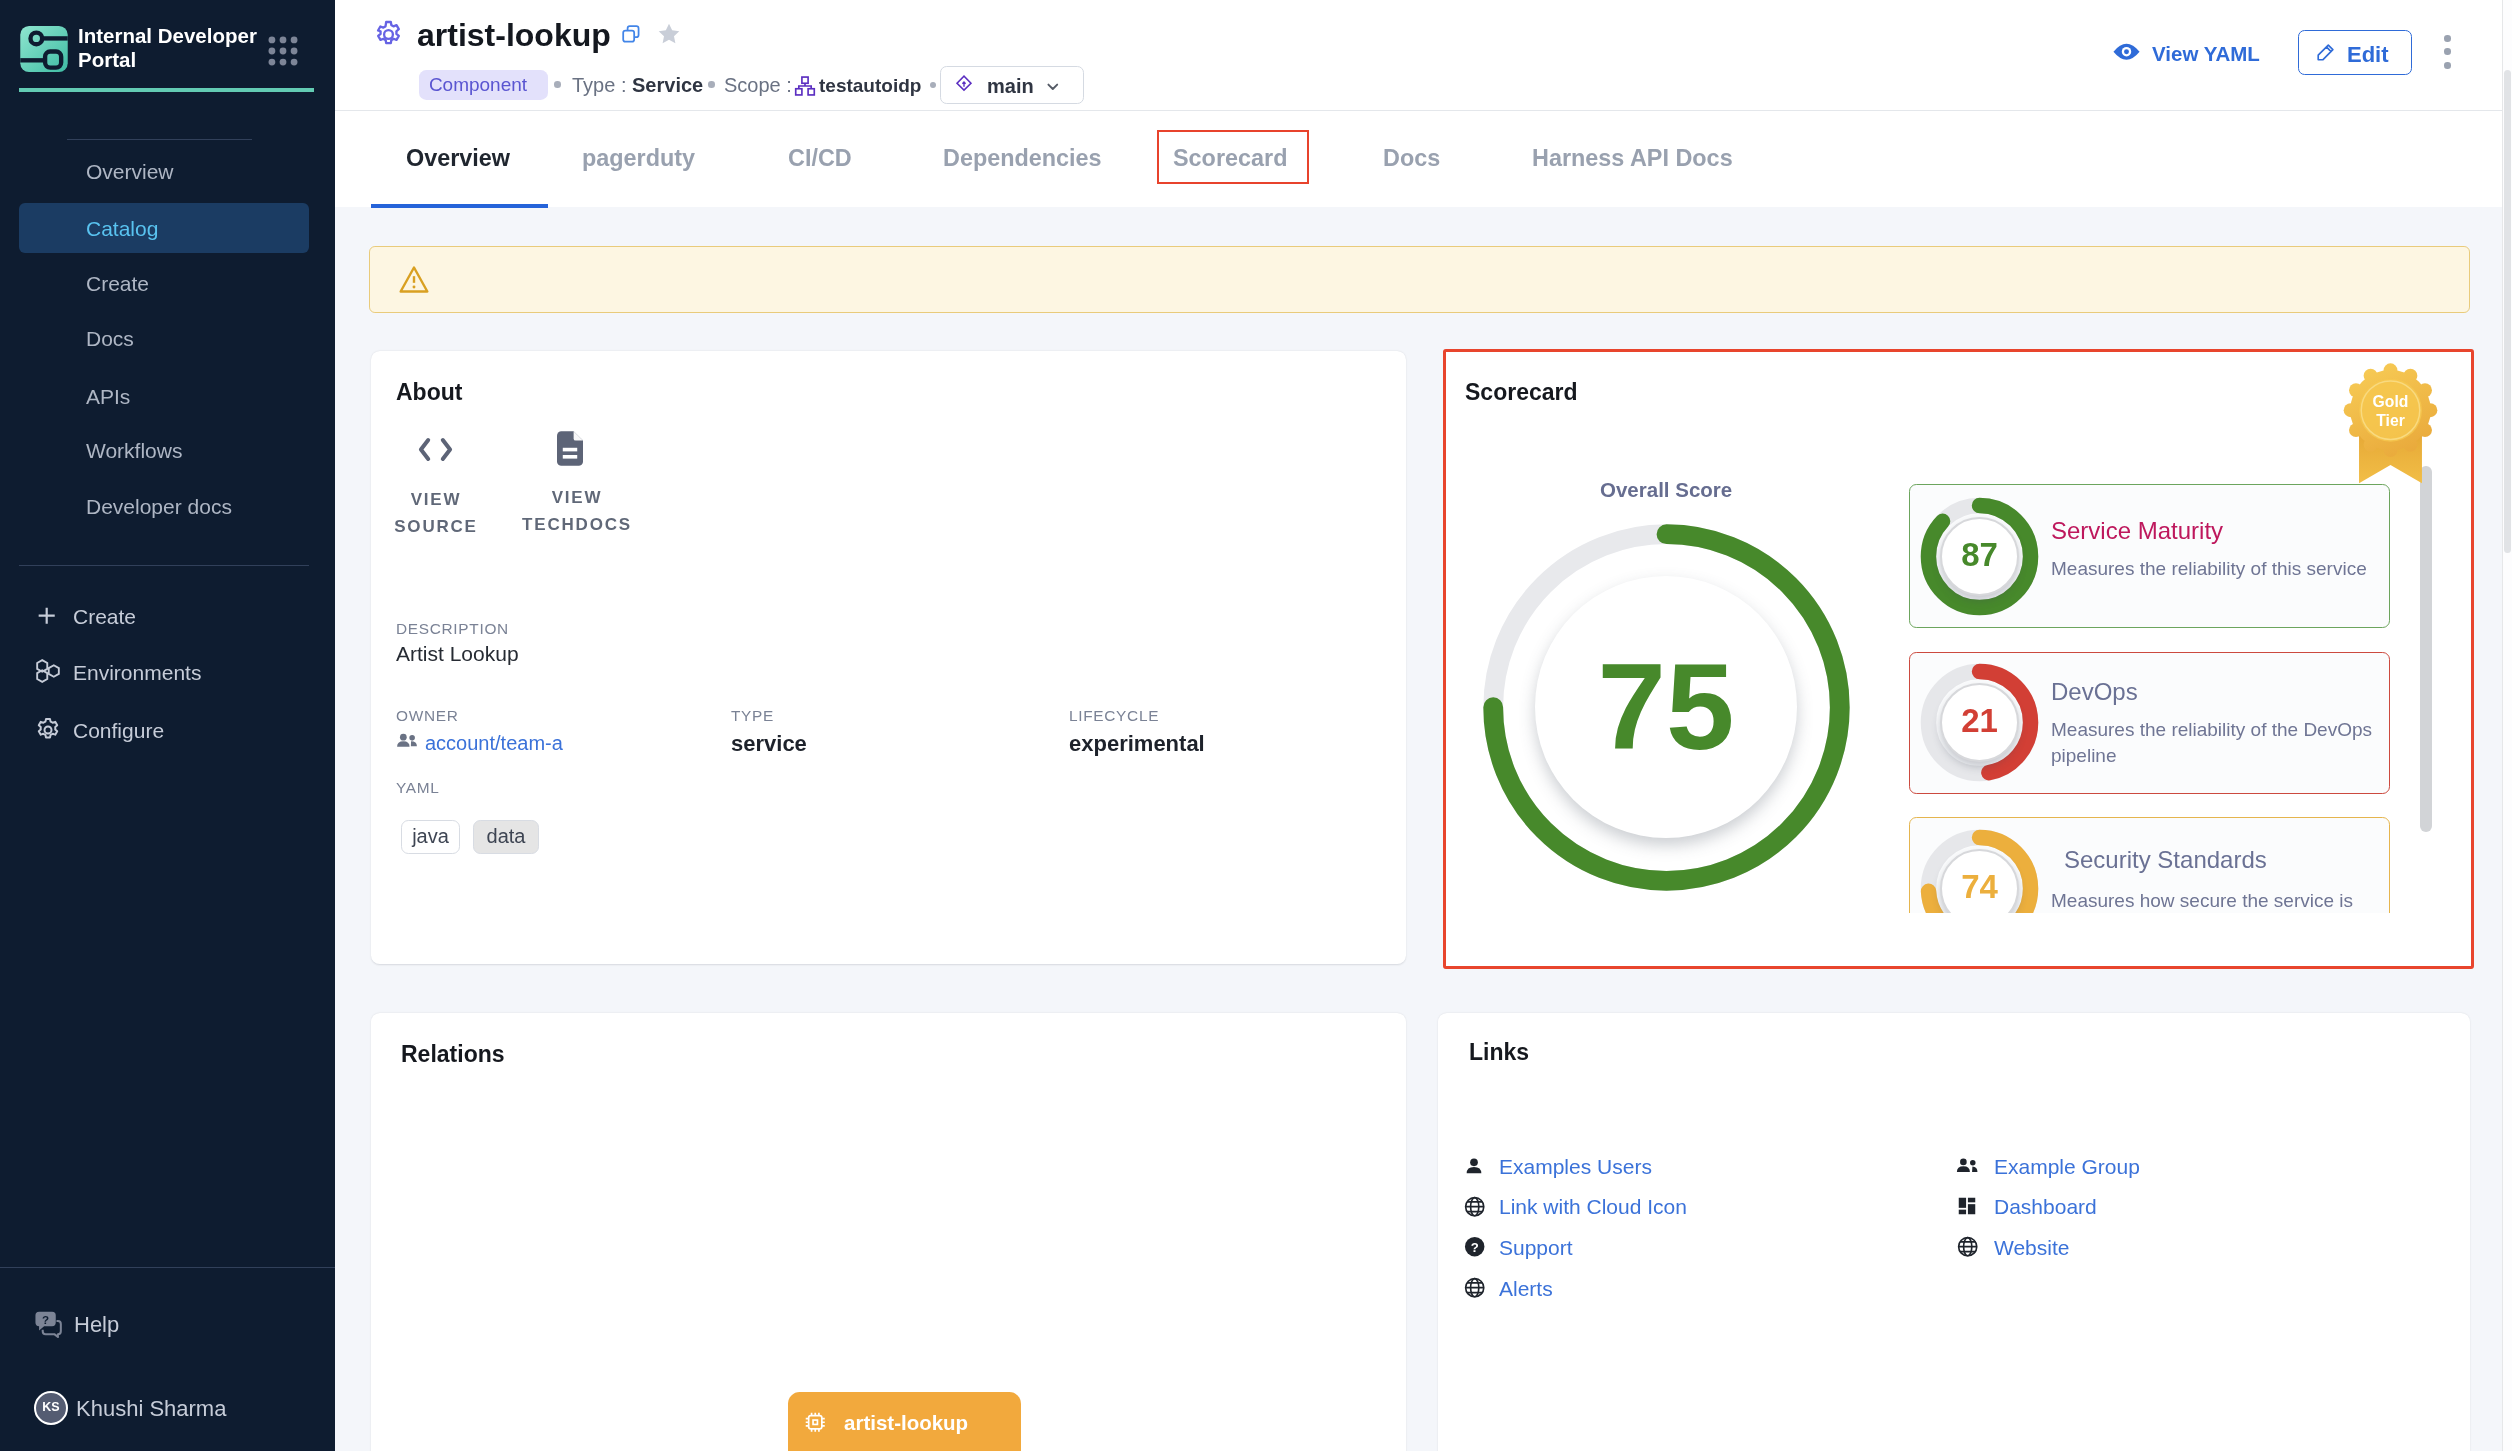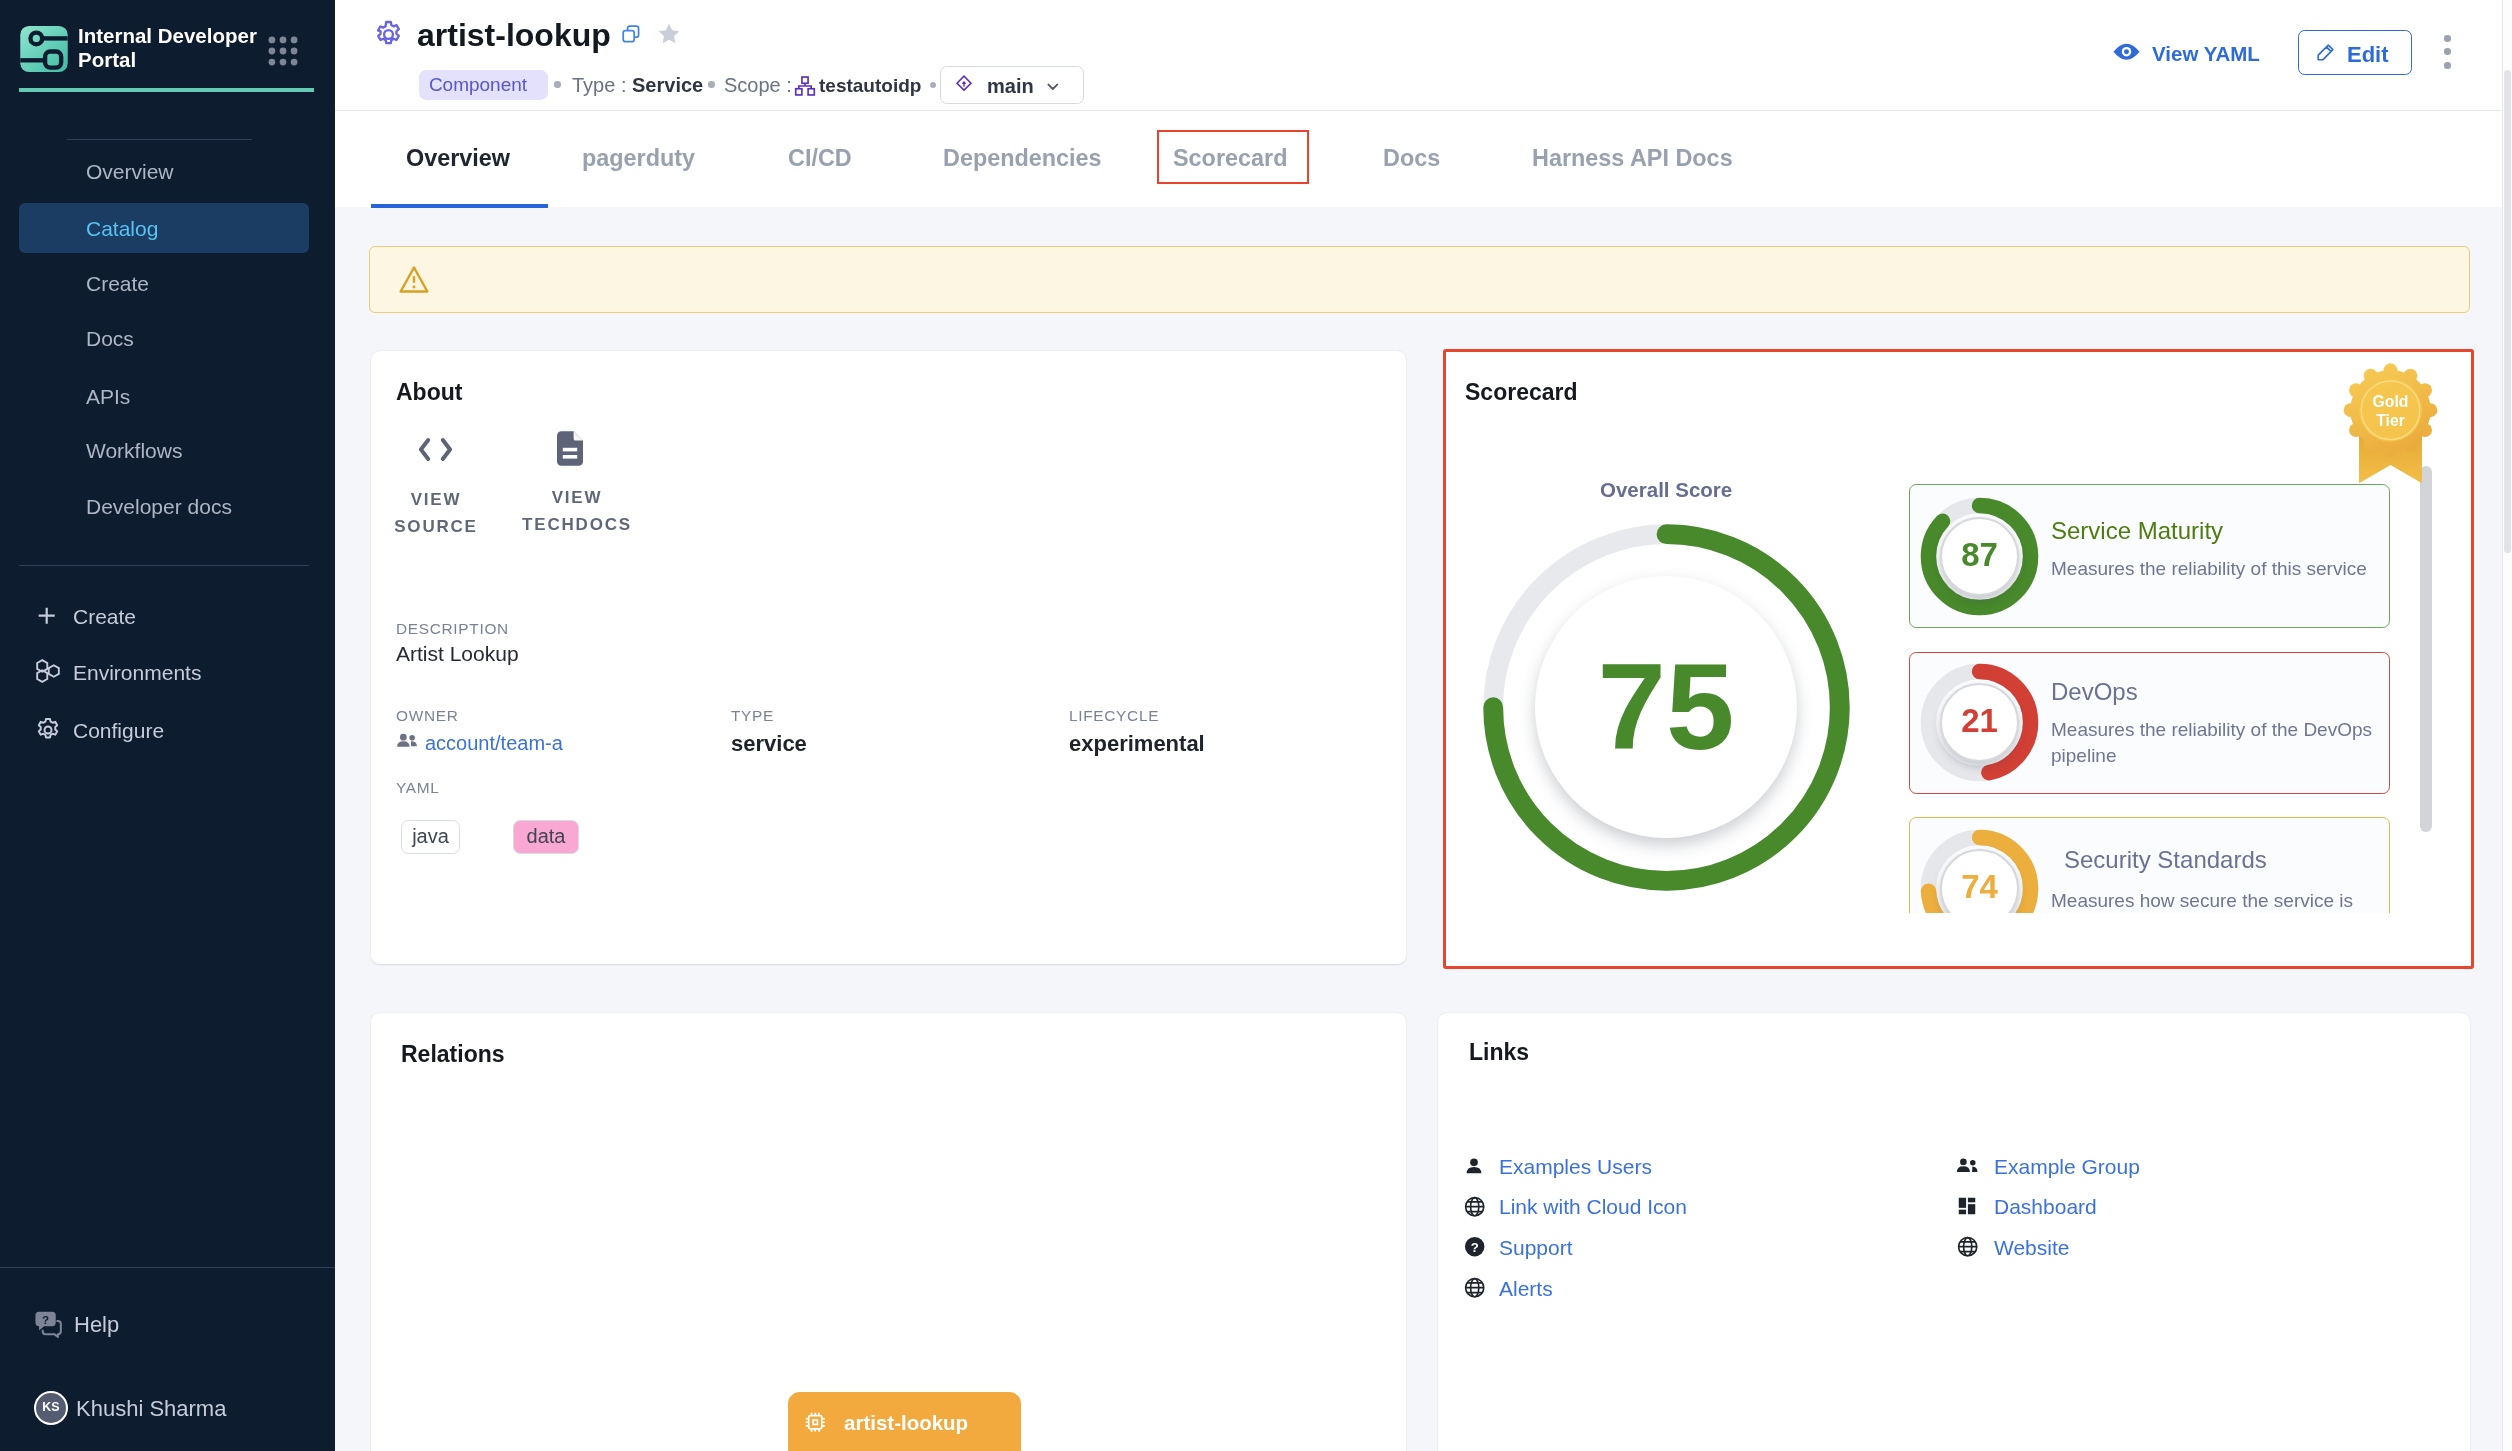--- a/index.html
+++ b/index.html
@@ -199,21 +199,21 @@
     <path d="M20.5 12.7 q8 0 8 6.8 h-8.2" fill="#6A7284"></path>
   </svg>
   <div class="abs" style="left:425px;top:732px;font-size:20px;color:#3B72D9;">account/team-a</div>
   <div class="abs lbl" style="left:731px;top:707px;">TYPE</div>
   <div class="abs" style="left:731px;top:731px;font-size:22px;font-weight:bold;color:#1D222B;">service</div>
   <div class="abs lbl" style="left:1069px;top:707px;">LIFECYCLE</div>
   <div class="abs" style="left:1069px;top:731px;font-size:22px;font-weight:bold;color:#1D222B;">experimental</div>
 
   <div class="abs lbl" style="left:396px;top:779px;">YAML</div>
   <div class="abs" style="left:401px;top:820px;width:59px;height:34px;border:1.5px solid #D8DCE3;border-radius:7.3px;line-height:31px;text-align:center;font-size:20px;color:#3E4553;background:#fff;">java</div>
-  <div class="abs" style="left:473px;top:820px;width:66px;height:34px;border:1.5px solid #D8DCE3;border-radius:7.3px;line-height:31px;text-align:center;font-size:20px;color:#3E4553;background:#f9a8d4;margin-left:40px;">data</div>
+  <div class="abs" style="left:473px;top:820px;width:66px;height:34px;border:1.5px solid #D8DCE3;border-radius:7.3px;line-height:31px;text-align:center;font-size:20px;color:#3E4553;background:#e5e5e5;">data</div>
 
   <div class="card" style="left:371px;top:1013px;width:1035px;height:439px;border-radius:8.8px 8.8px 0 0;"></div>
   <div class="abs ctitle" style="left:401px;top:1041px;">Relations</div>
   <div class="abs" style="left:788px;top:1392px;width:233px;height:59px;background:#F2A93D;border-radius:11.7px 11.7px 0 0;"></div>
   <svg class="abs" style="left:805px;top:1412px;" width="20.5" height="20.5" viewBox="0 0 28 28">
     <g stroke="#FFFFFF" stroke-width="2.3" fill="none">
       <rect x="5" y="5" width="18" height="18" rx="3"></rect>
       <rect x="11" y="11" width="6" height="6"></rect>
       <path d="M9 5 V1 M14 5 V1 M19 5 V1 M9 27 V23 M14 27 V23 M19 27 V23 M5 9 H1 M5 14 H1 M5 19 H1 M27 9 H23 M27 14 H23 M27 19 H23"></path>
     </g>
@@ -288,21 +288,21 @@
 
   <div class="abs" style="left:1450px;top:475px;width:1018px;height:438px;overflow:hidden;">
 
     <div class="abs" style="left:459px;top:8.8px;width:481px;height:144px;background:#FBFCFD;border:1.8px solid #6CA55D;border-radius:7.3px;"></div>
     <svg class="abs" style="left:470px;top:22px;" width="119" height="119" viewBox="0 0 162 162">
       <circle cx="81" cy="81" r="69.5" fill="none" stroke="#E6E7EA" stroke-width="21"></circle>
       <circle cx="81" cy="81" r="69.5" fill="none" stroke="#47892B" stroke-width="21" stroke-linecap="round" stroke-dasharray="379.9 56.8" transform="rotate(-90 81 81)"></circle>
     </svg>
     <div class="abs" style="left:490px;top:42px;width:79px;height:79px;border-radius:50%;background:#fff;border:2.9px solid #D7D8DB;box-shadow:0 5.1px 8.8px rgba(60,70,85,0.28);"></div>
     <div class="abs" style="left:490px;top:42px;width:79px;height:79px;line-height:76px;text-align:center;font-size:33px;font-weight:bold;color:#47892B;">87</div>
-    <div class="abs" style="left:601px;top:42px;font-size:24px;color:#4d7c0f;text-align:center;">Service Maturity</div>
+    <div class="abs" style="left:601px;top:42px;font-size:24px;color:#be185d;text-align:center;">Service Maturity</div>
     <div class="abs" style="left:601px;top:83px;font-size:19px;color:#6F7594;">Measures the reliability of this service</div>
 
     <div class="abs" style="left:459px;top:177px;width:481px;height:142px;background:#FBFCFD;border:1.8px solid #CC4A3F;border-radius:7.3px;"></div>
     <svg class="abs" style="left:470px;top:188px;" width="119" height="119" viewBox="0 0 162 162">
       <circle cx="81" cy="81" r="69.5" fill="none" stroke="#E6E7EA" stroke-width="21"></circle>
       <circle cx="81" cy="81" r="69.5" fill="none" stroke="#D23F35" stroke-width="21" stroke-linecap="round" stroke-dasharray="205.2 231.5" transform="rotate(-90 81 81)"></circle>
     </svg>
     <div class="abs" style="left:490px;top:208px;width:79px;height:79px;border-radius:50%;background:#fff;border:2.9px solid #D7D8DB;box-shadow:0 5.1px 8.8px rgba(60,70,85,0.28);"></div>
     <div class="abs" style="left:490px;top:208px;width:79px;height:79px;line-height:76px;text-align:center;font-size:33px;font-weight:bold;color:#D23F35;">21</div>
     <div class="abs" style="left:601px;top:203px;font-size:24px;color:#6A7194;">DevOps</div>

